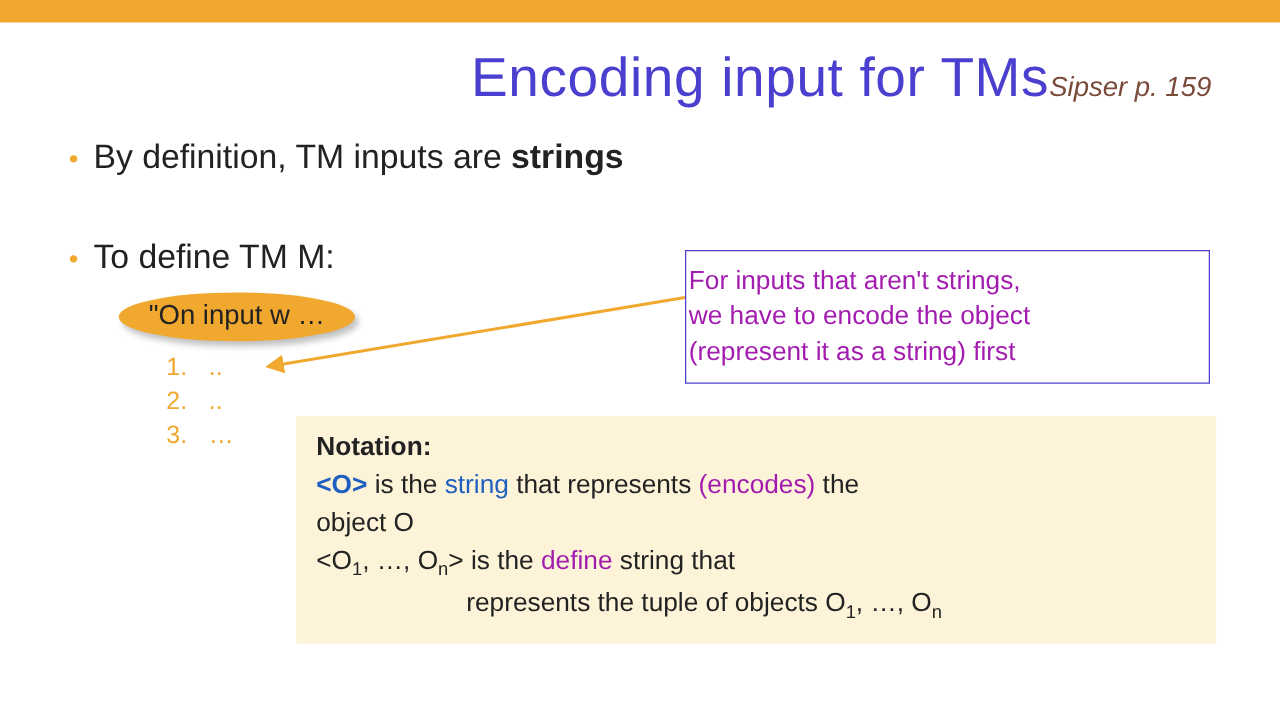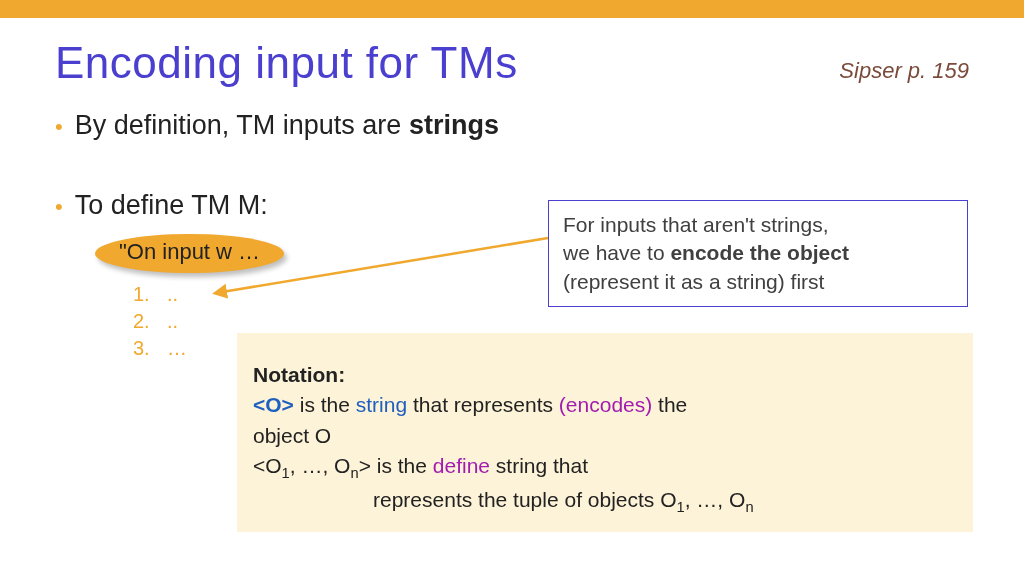--- a/index.html
+++ b/index.html
@@ -15,21 +15,21 @@
     width: 100%;
     height: 18px;
     background: #f0a82e;
   }
   .slide {
     padding: 20px 55px 0 55px;
   }
   .title-row {
     display: flex;
     align-items: baseline;
-    justify-content: space-between;
+    justify-content: flex-end;
     margin-bottom: 22px;
   }
   .title {
     font-size: 44px;
     color: #4a3fce;
     font-weight: 400;
     letter-spacing: 0.5px;
   }
   .page-ref {
     font-size: 22px;
@@ -71,35 +71,35 @@
   .steps .row { margin-bottom: 4px; }
   .steps .num { color: #f0a82e; display: inline-block; width: 34px; }
   .steps .dots { color: #f0a82e; }
 
   .callout-box {
     position: absolute;
     top: 200px;
     left: 548px;
     width: 420px;
     border: 1.5px solid #4a3fce;
-    padding: 10px 14px;
+    padding: 10px 2px;
     font-size: 21px;
-    color: #404040;
+    color: #a21caf;
     background: #fff;
     line-height: 1.35;
   }
-  .callout-box .strong { font-weight: 700; }
+  .callout-box .strong { font-weight: 400; }
 
   .notation-box {
     position: absolute;
     top: 333px;
     left: 237px;
     width: 736px;
     background: #fdf3d8;
-    padding: 27px 16px 14px 16px;
+    padding: 10px 16px 14px 16px;
     font-size: 21px;
     color: #222;
     line-height: 1.45;
   }
   .notation-box .nhead { font-weight: 700; }
   .notation-box .nk { color: #1f5fbf; font-weight: 700; }
   .notation-box .nks { color: #1f5fbf; font-weight: 400; }
   .notation-box .faint { color: #a21caf; }
   .notation-box sub { font-size: 0.7em; }
   .indent { padding-left: 120px; }

